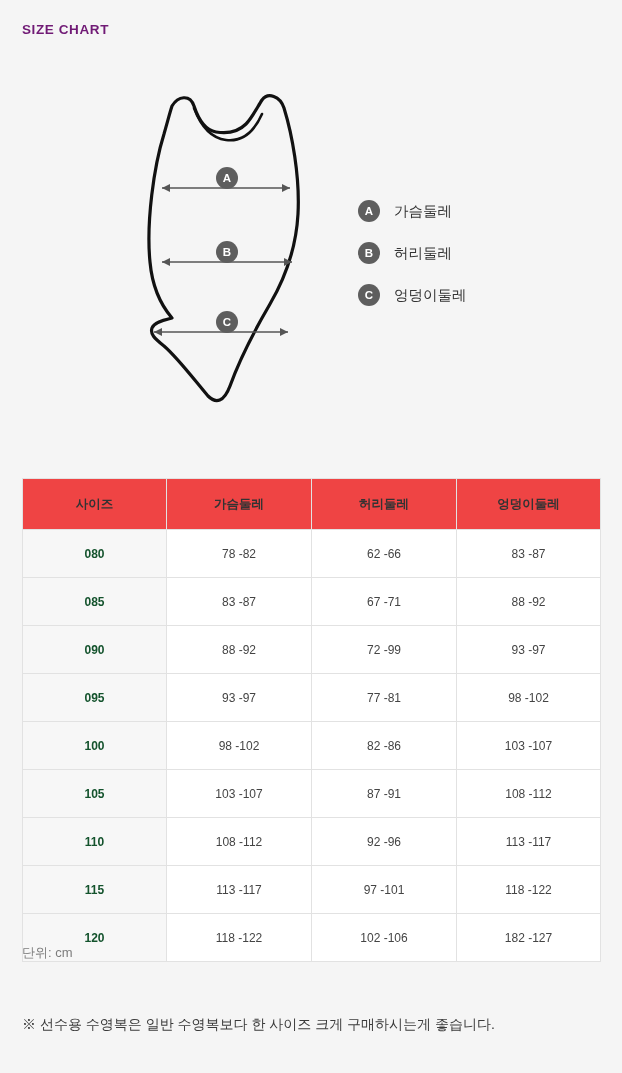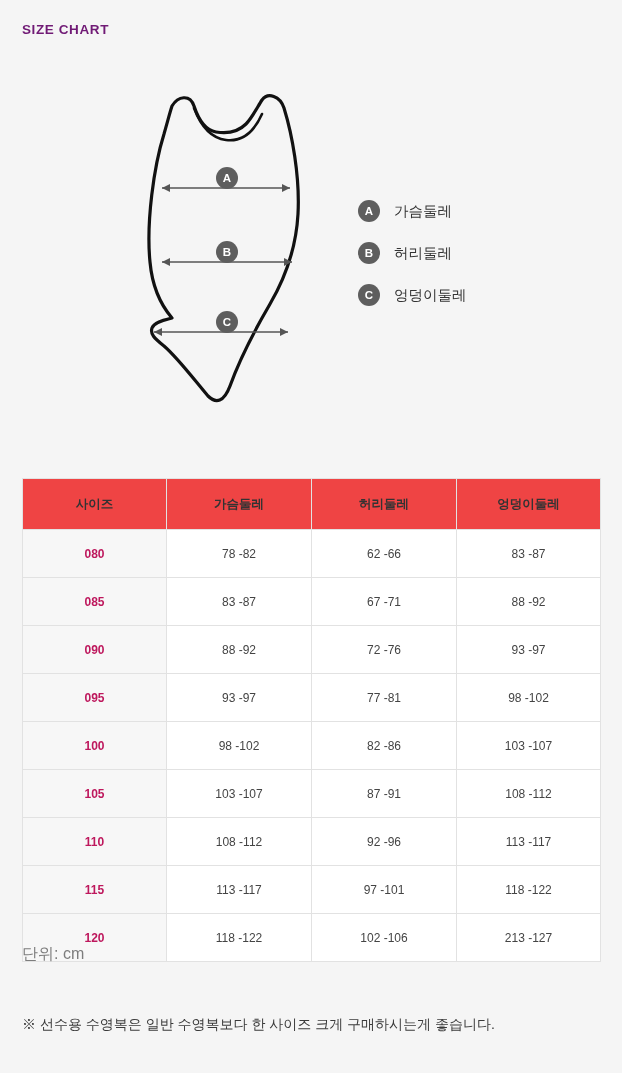--- a/index.html
+++ b/index.html
@@ -102,33 +102,33 @@
   table.size-table thead th {
     background: #ef4444;
     font-weight: bold;
     font-size: 12.5px;
     color: #333333;
     height: 48px;
   }
   table.size-table tbody td:first-child {
     background: #f7f7f7;
     font-weight: bold;
-    color: #be185d;
+    color: #14532d;
     font-size: 12px;
   }
   table.size-table col.c0 { width: 144px; }
   table.size-table col.c1 { width: 145px; }
   table.size-table col.c2 { width: 145px; }
   table.size-table col.c3 { width: 144px; }
 
   .unit-note {
     position: absolute;
     left: 22px;
     top: 944px;
-    font-size: 16px;
+    font-size: 13px;
     color: #7d7d7d;
   }
   .footer-note {
     position: absolute;
     left: 22px;
     top: 980px;
     font-size: 14px;
     color: #3a3a3a;
     margin-top: 36px;
   }
@@ -210,21 +210,21 @@
         </tr>
         <tr>
           <td>085</td>
           <td>83 -87</td>
           <td>67 -71</td>
           <td>88 -92</td>
         </tr>
         <tr>
           <td>090</td>
           <td>88 -92</td>
-          <td>72 -76</td>
+          <td>72 -99</td>
           <td>93 -97</td>
         </tr>
         <tr>
           <td>095</td>
           <td>93 -97</td>
           <td>77 -81</td>
           <td>98 -102</td>
         </tr>
         <tr>
           <td>100</td>
@@ -247,21 +247,21 @@
         <tr>
           <td>115</td>
           <td>113 -117</td>
           <td>97 -101</td>
           <td>118 -122</td>
         </tr>
         <tr>
           <td>120</td>
           <td>118 -122</td>
           <td>102 -106</td>
-          <td>213 -127</td>
+          <td>182 -127</td>
         </tr>
       </tbody>
     </table>
   </div>
 
   <div class="unit-note">단위: cm</div>
   <div class="footer-note">※ 선수용 수영복은 일반 수영복보다 한 사이즈 크게 구매하시는게 좋습니다.</div>
 
 </div>
 

